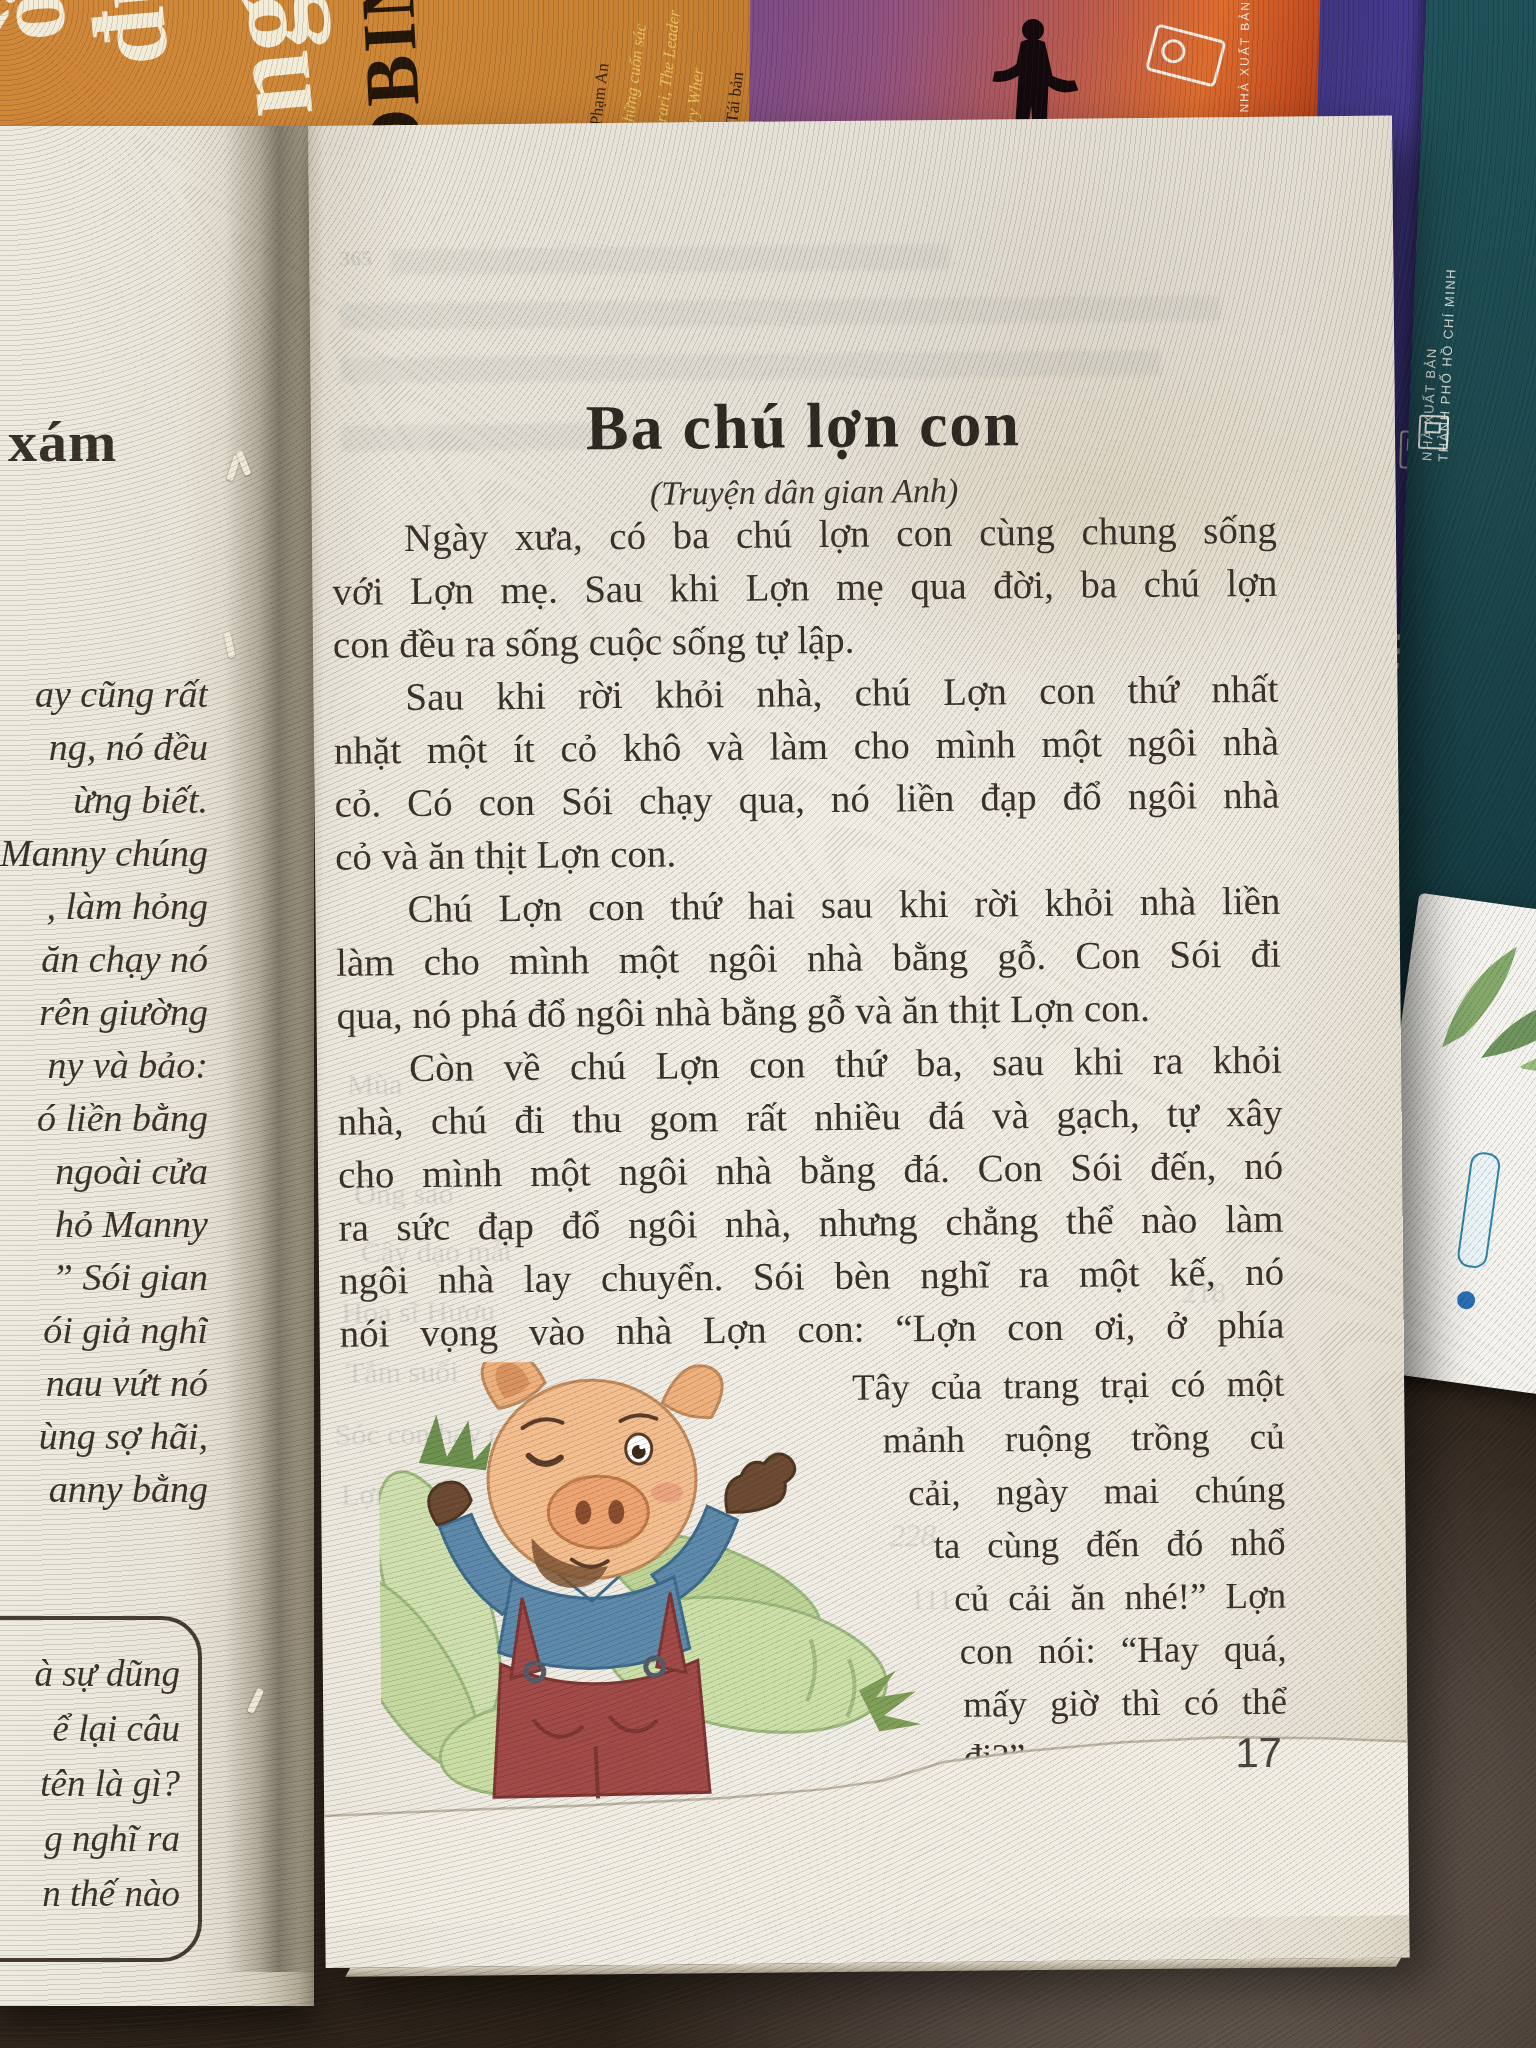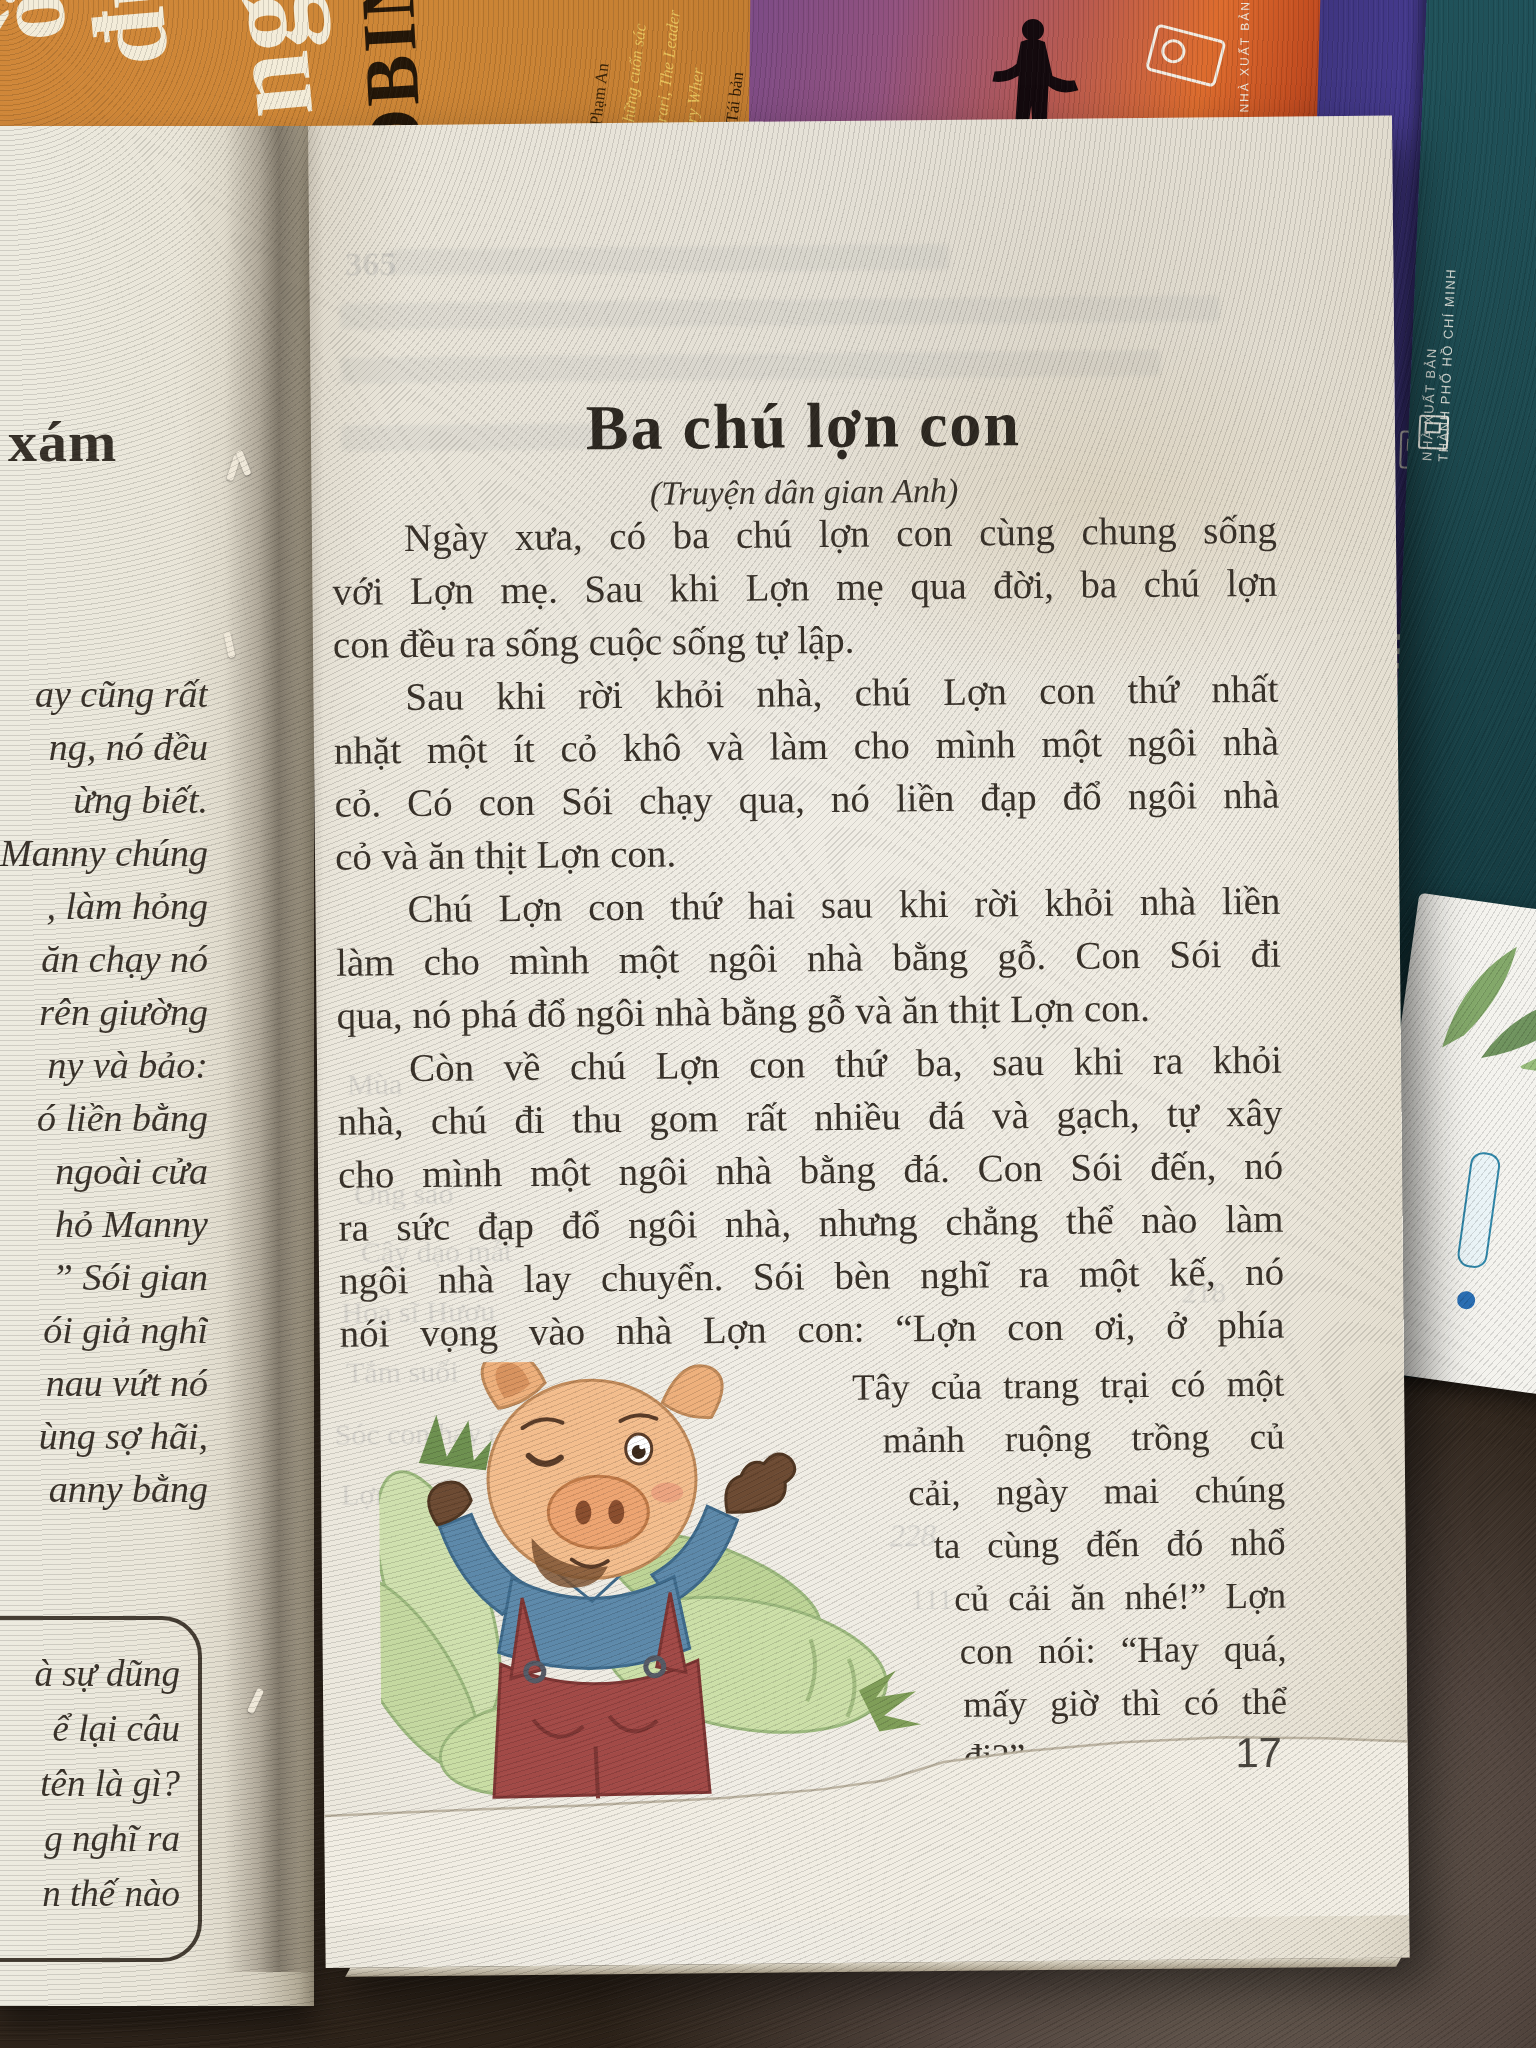--- a/index.html
+++ b/index.html
@@ -113,21 +113,21 @@
   .gw0{left:30px;top:942px;font-size:30px;}
   .gw1{left:36px;top:1052px;font-size:30px;}
   .gw2{left:42px;top:1110px;font-size:30px;}
   .gw3{left:22px;top:1170px;font-size:30px;}
   .gw4{left:26px;top:1230px;font-size:30px;}
   .gw5{left:14px;top:1292px;font-size:30px;}
   .gw6{left:20px;top:1352px;font-size:30px;}
   .gn0{left:862px;top:1158px;font-size:30px;}
   .gn1{left:568px;top:1398px;font-size:31px;font-style:italic;}
   .gn2{left:588px;top:1462px;font-size:30px;}
-  .ghost-365{left:36px;top:120px;font-size:34px;font-weight:bold;}
+  .ghost-365{left:30px;top:120px;font-size:22px;font-weight:bold;}
 </style>
 </head>
 <body>
 
 <div id="stage">
 
   <div class="abs orange-book">
     <span class="ob-frag" style="left:4px;top:-34px;font-size:100px;">ời</span>
     <span class="ob-frag" style="left:86px;top:-26px;font-size:104px;">đủ</span>
     <span class="ob-frag" style="left:186px;top:-16px;font-size:118px;">ngu</span>

